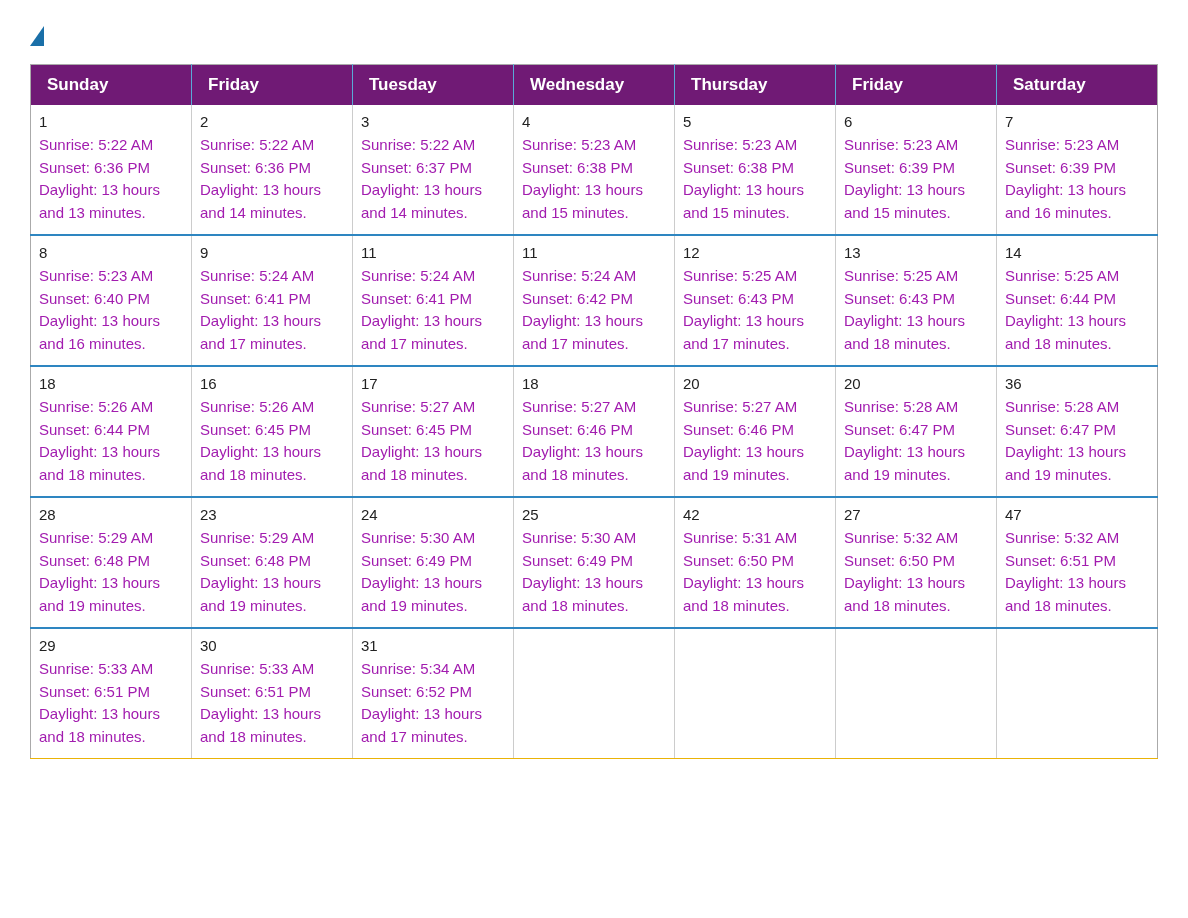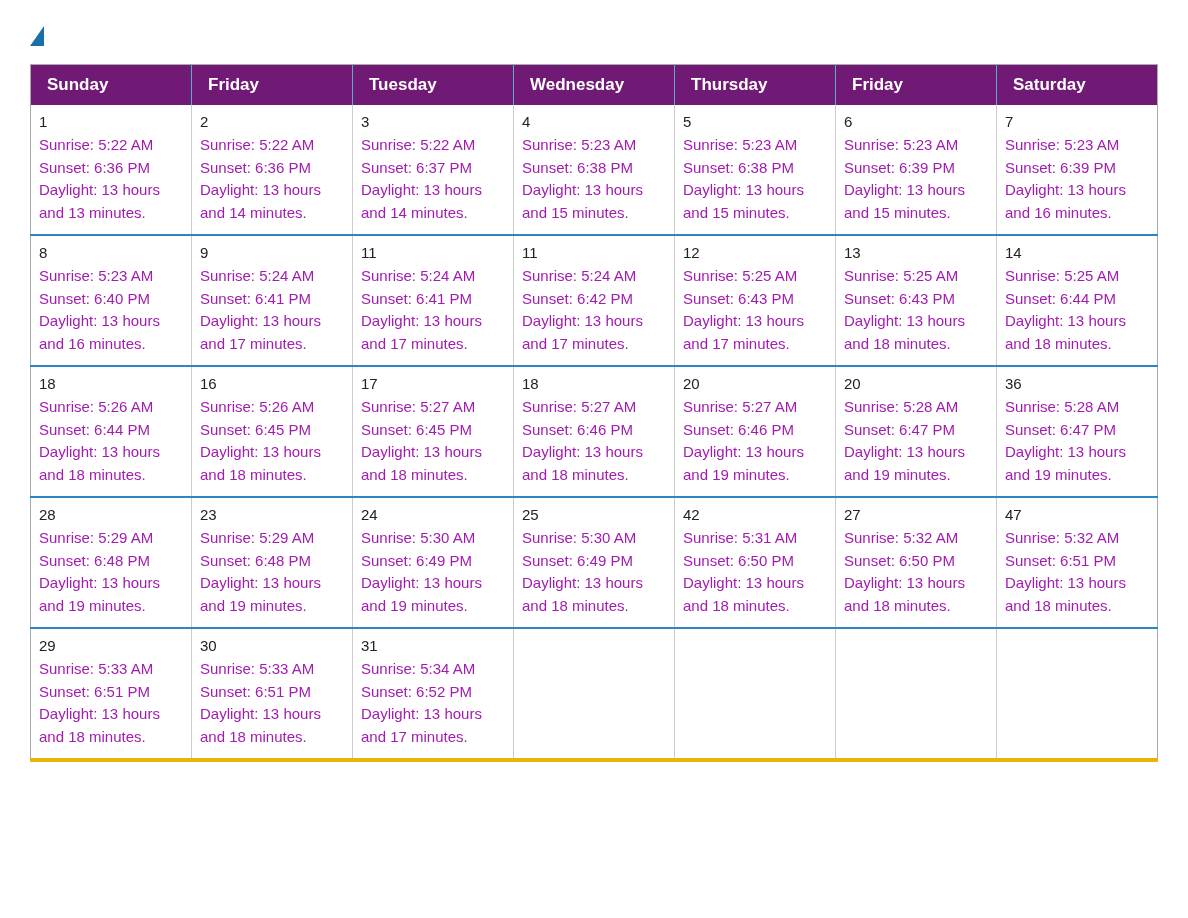--- a/index.html
+++ b/index.html
@@ -85,21 +85,21 @@
       border-bottom: 2px solid #2e86c1;
       font-size: 13px;
       color: #333;
       width: 14.28%;
       min-height: 80px;
     }
     .calendar-table td:last-child {
       border-right: none;
     }
     .calendar-table tr:last-child td {
-      border-bottom: 4px solid #eab308;
+      border-bottom: 1px solid #eab308;
     }
     .day-number {
       font-size: 15px;
       font-weight: normal;
       color: #222;
       display: block;
       margin-bottom: 4px;
     }
     .day-info {
       font-size: 15px;

